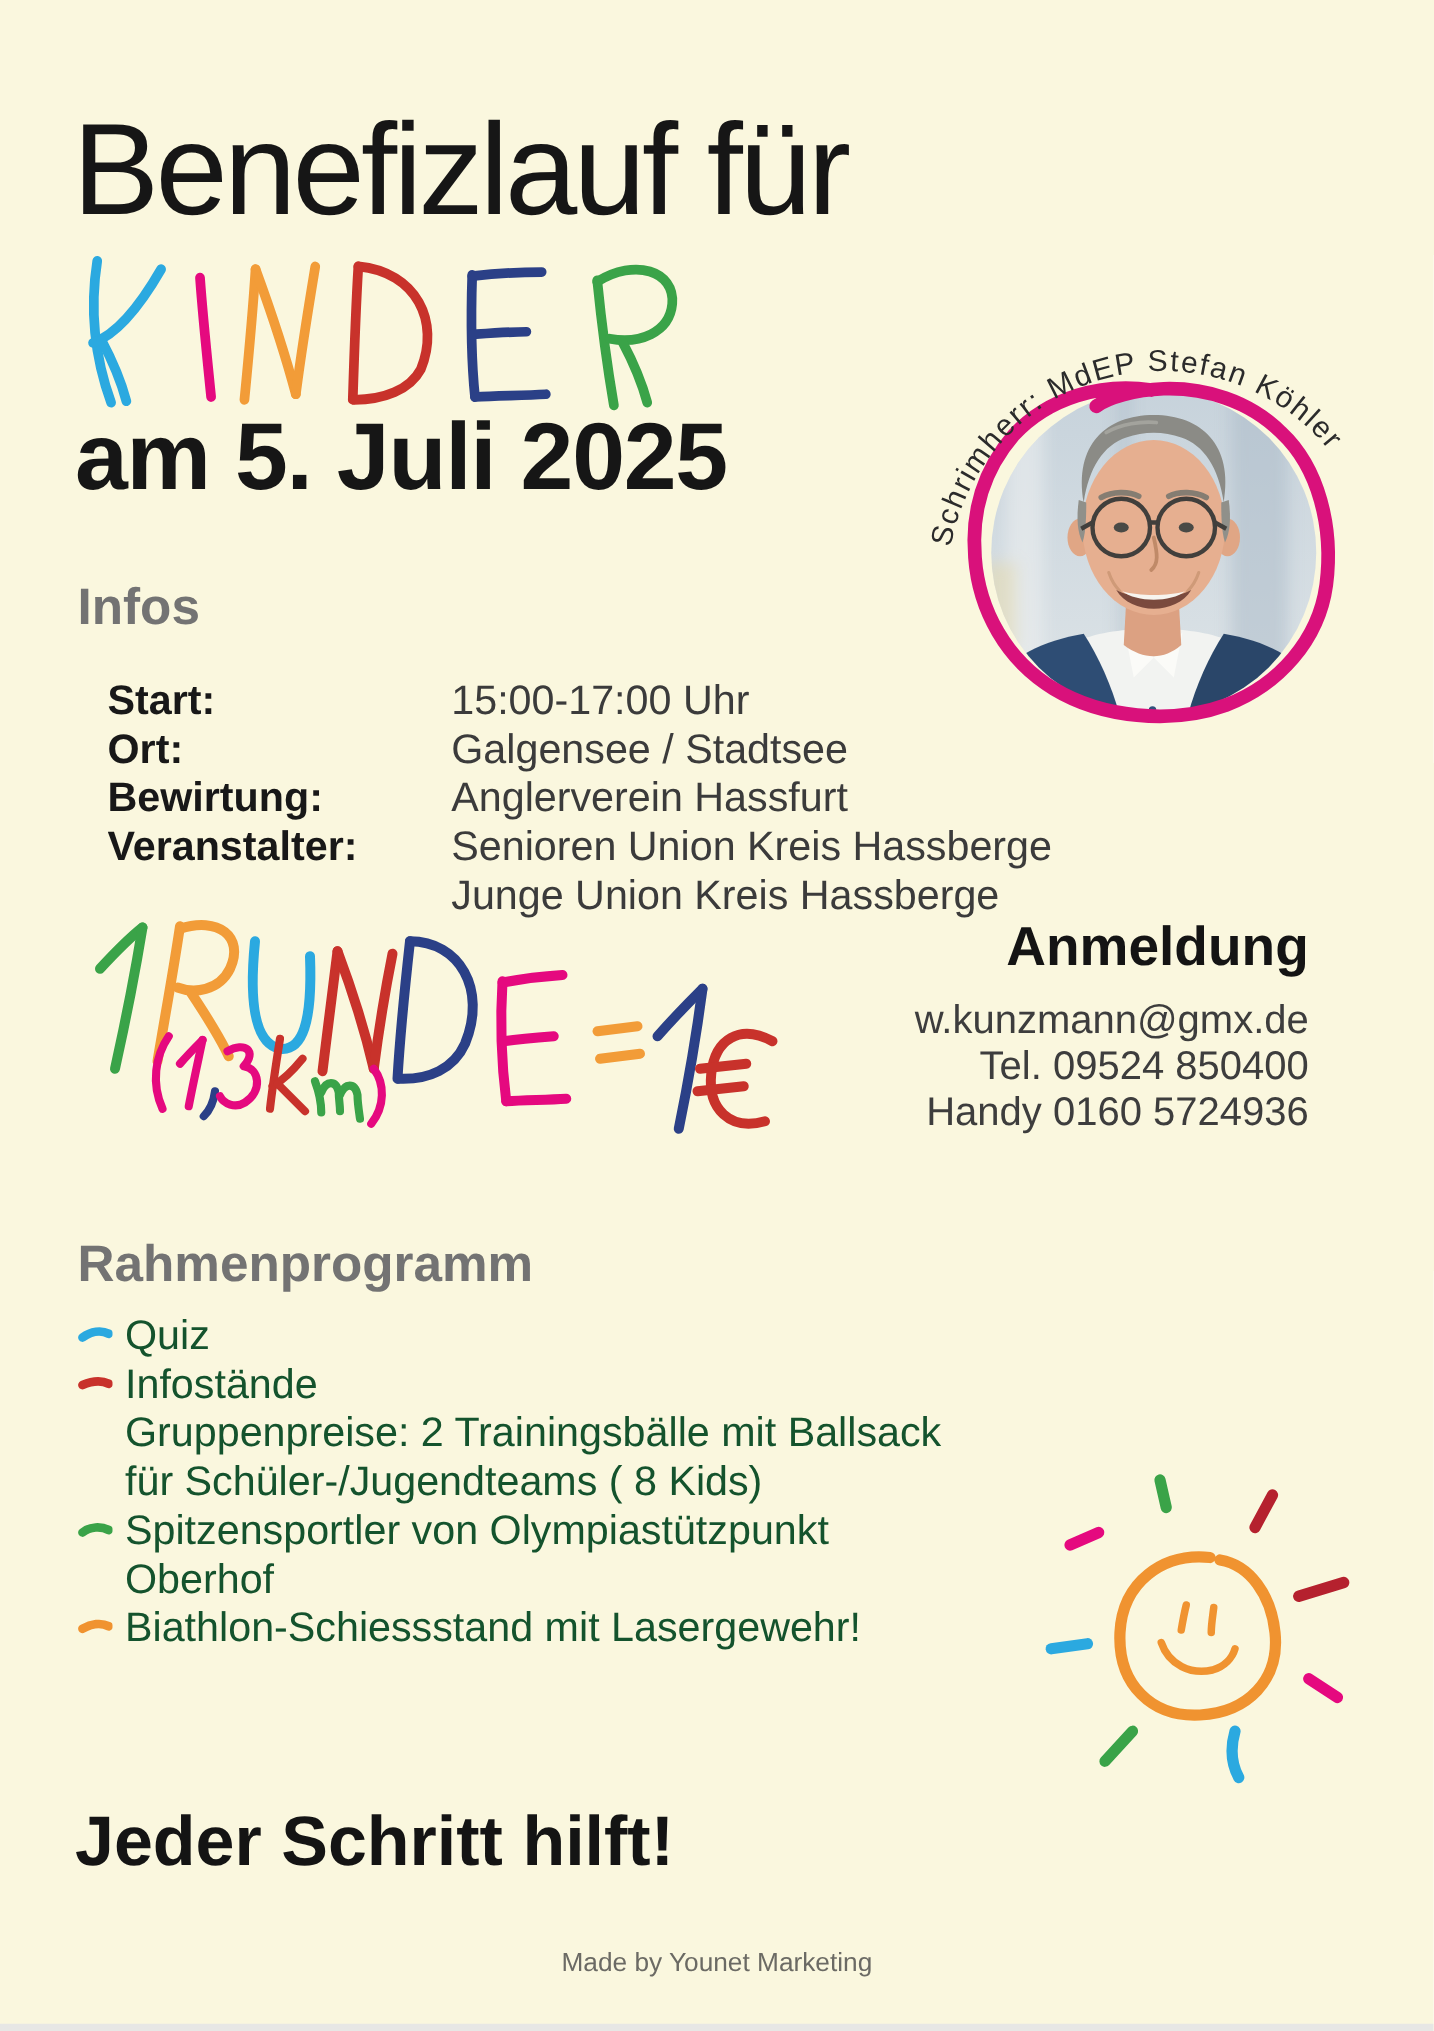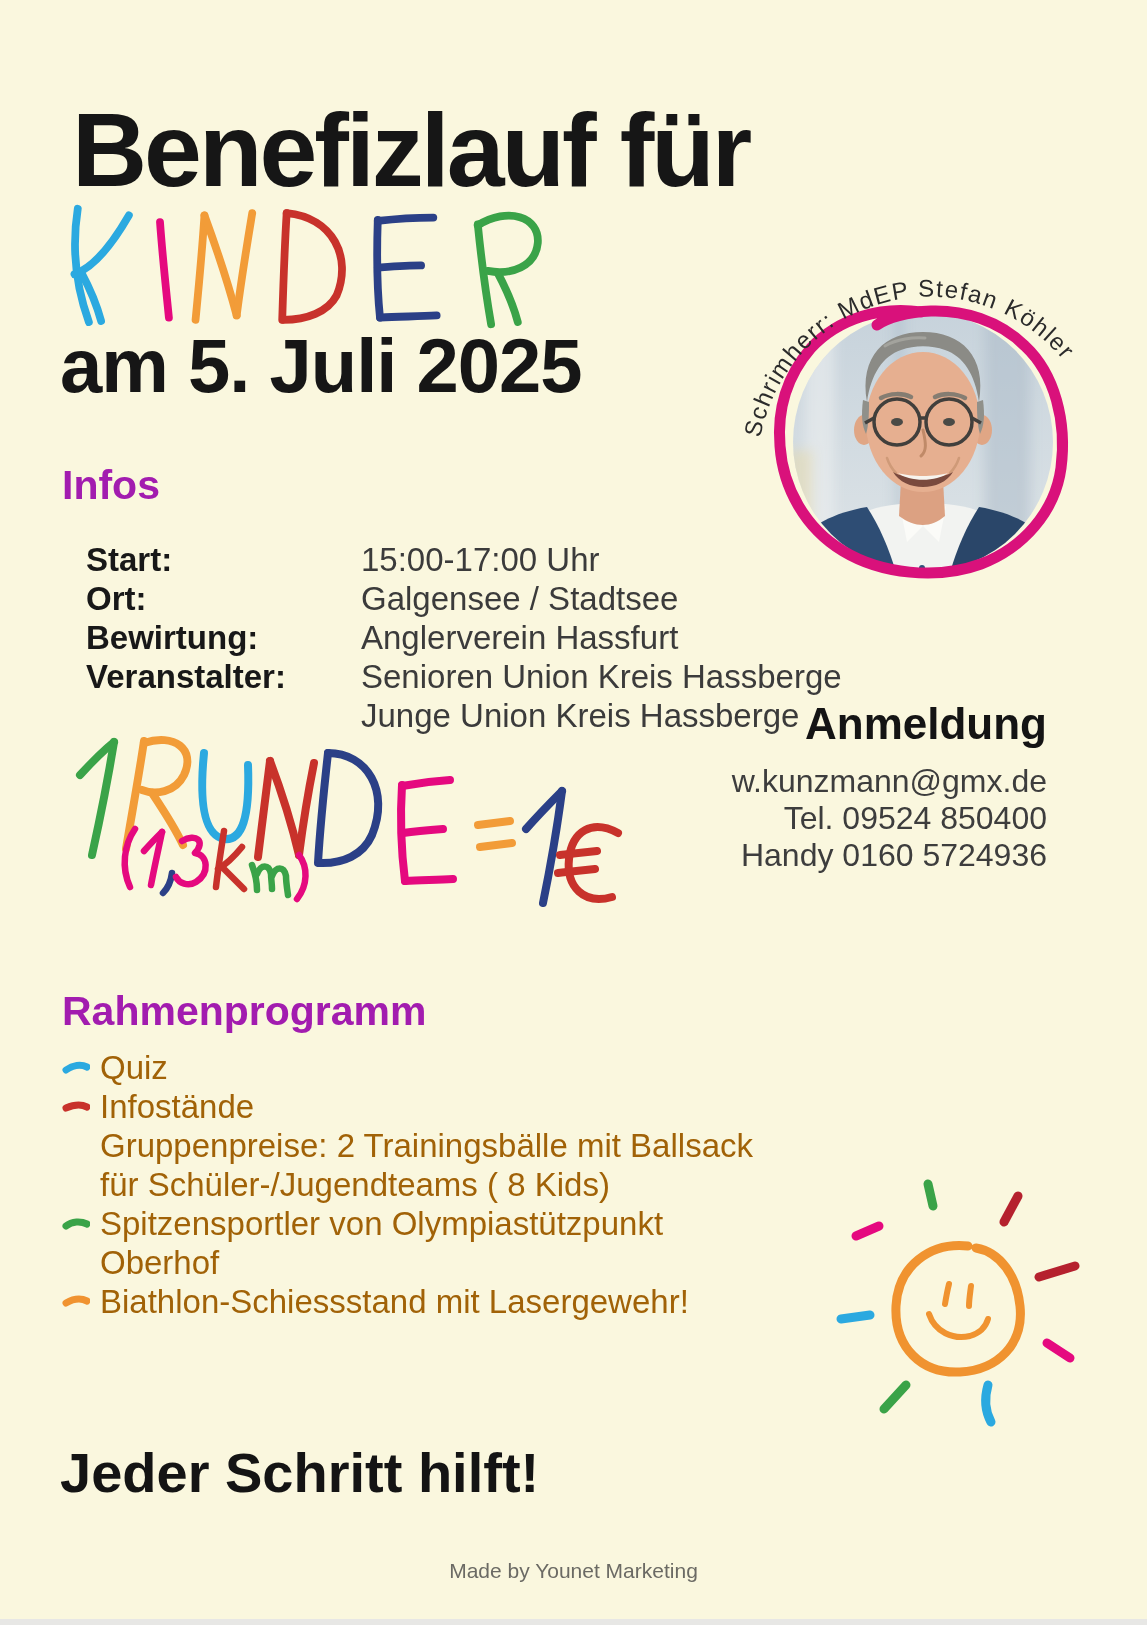--- a/index.html
+++ b/index.html
@@ -5,47 +5,47 @@
   html,body{margin:0;padding:0;}
   .page{
     position:relative;
     width:1147px;height:1625px;
     background:#FAF7DE;
     overflow:hidden;
     font-family:"Liberation Sans", sans-serif;
     color:#161616;
   }
   .title{
-    position:absolute;left:58px;top:84px;margin:14px;
-    font-size:104px;font-weight:bold;letter-spacing:-3px;line-height:1;
+    position:absolute;left:58px;top:84px;margin:0;
+    font-size:104px;font-weight:normal;letter-spacing:-3px;line-height:1;
     color:#161616;white-space:nowrap;
   }
   .kinder{position:absolute;left:60px;top:204px;width:500px;height:125px;}
   .dateline{
     position:absolute;left:60px;top:328px;
     font-size:76px;font-weight:bold;letter-spacing:-1px;line-height:1;
     white-space:nowrap;
   }
   .patron{position:absolute;left:735px;top:250px;width:400px;height:345px;}
   .arc-text{font-family:"Liberation Sans", sans-serif;font-size:24px;letter-spacing:1.5px;fill:#2b2b2b;}
   .infos-h, .prog-h{
     position:absolute;left:62px;margin:0;
-    font-size:41px;font-weight:bold;color:#a21caf;white-space:nowrap;text-align:center;
+    font-size:41px;font-weight:bold;color:#737373;white-space:nowrap;text-align:center;
   }
   .infos-h{top:462px;}
   .infos{position:absolute;left:62px;top:540px;font-size:33px;line-height:39px;color:#3b3b3b;margin-left:24px;}
   .infos .row{display:flex;min-height:39px;}
   .infos .lbl{width:275px;font-weight:bold;color:#181818;flex:0 0 auto;}
   .infos .val{white-space:nowrap;}
   .runde{position:absolute;left:52px;top:733px;width:580px;height:177px;}
-  .anm{position:absolute;right:100px;top:699px;text-align:right;}
+  .anm{position:absolute;right:100px;top:733px;text-align:right;}
   .anm h2{margin:0 0 14px 0;font-size:44px;font-weight:bold;color:#141414;}
   .anm .line{font-size:32px;line-height:37px;color:#3d3d3d;white-space:nowrap;margin-left:36px;}
   .prog-h{top:988px;}
-  .prog{position:absolute;left:62px;top:1048px;font-size:33px;line-height:39px;color:#a16207;}
+  .prog{position:absolute;left:62px;top:1048px;font-size:33px;line-height:39px;color:#14532d;}
   .prog .prow{display:flex;align-items:flex-start;min-height:39px;}
   .prog .bcell{width:38px;flex:0 0 auto;padding-top:11px;}
   .prog .dash{width:28px;height:16px;display:block;}
   .prog .ptext{white-space:nowrap;}
   .sun{position:absolute;left:818px;top:1158px;width:280px;height:280px;}
   .slogan{
     position:absolute;left:60px;top:1440px;margin:0;
     font-size:56px;font-weight:bold;color:#141414;white-space:nowrap;
   }
   .footer{

